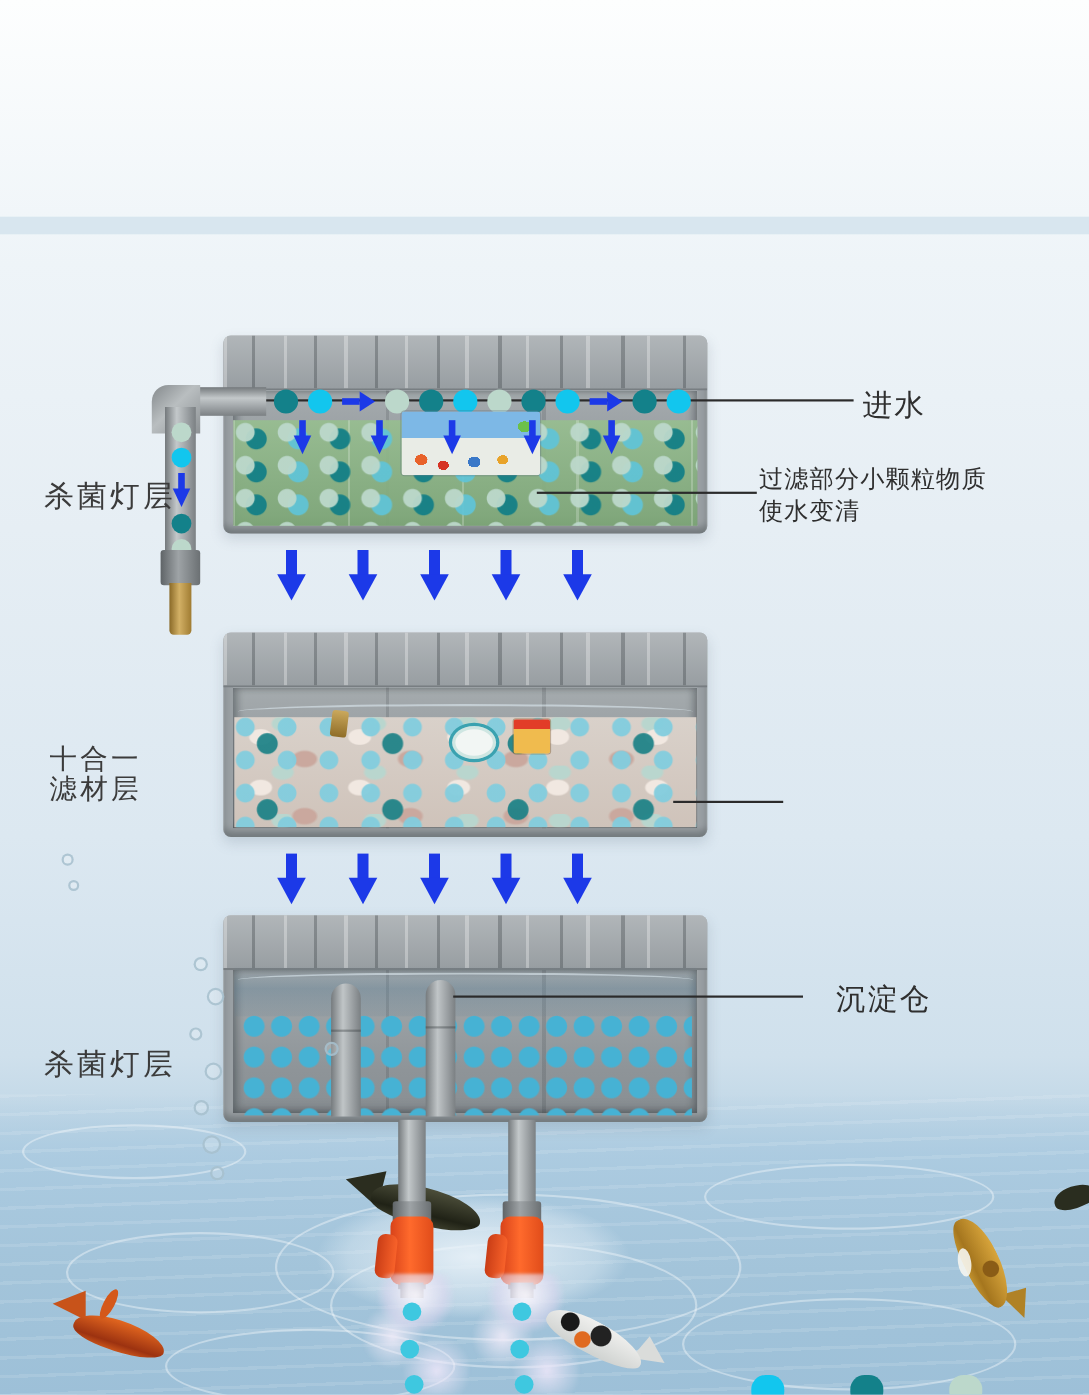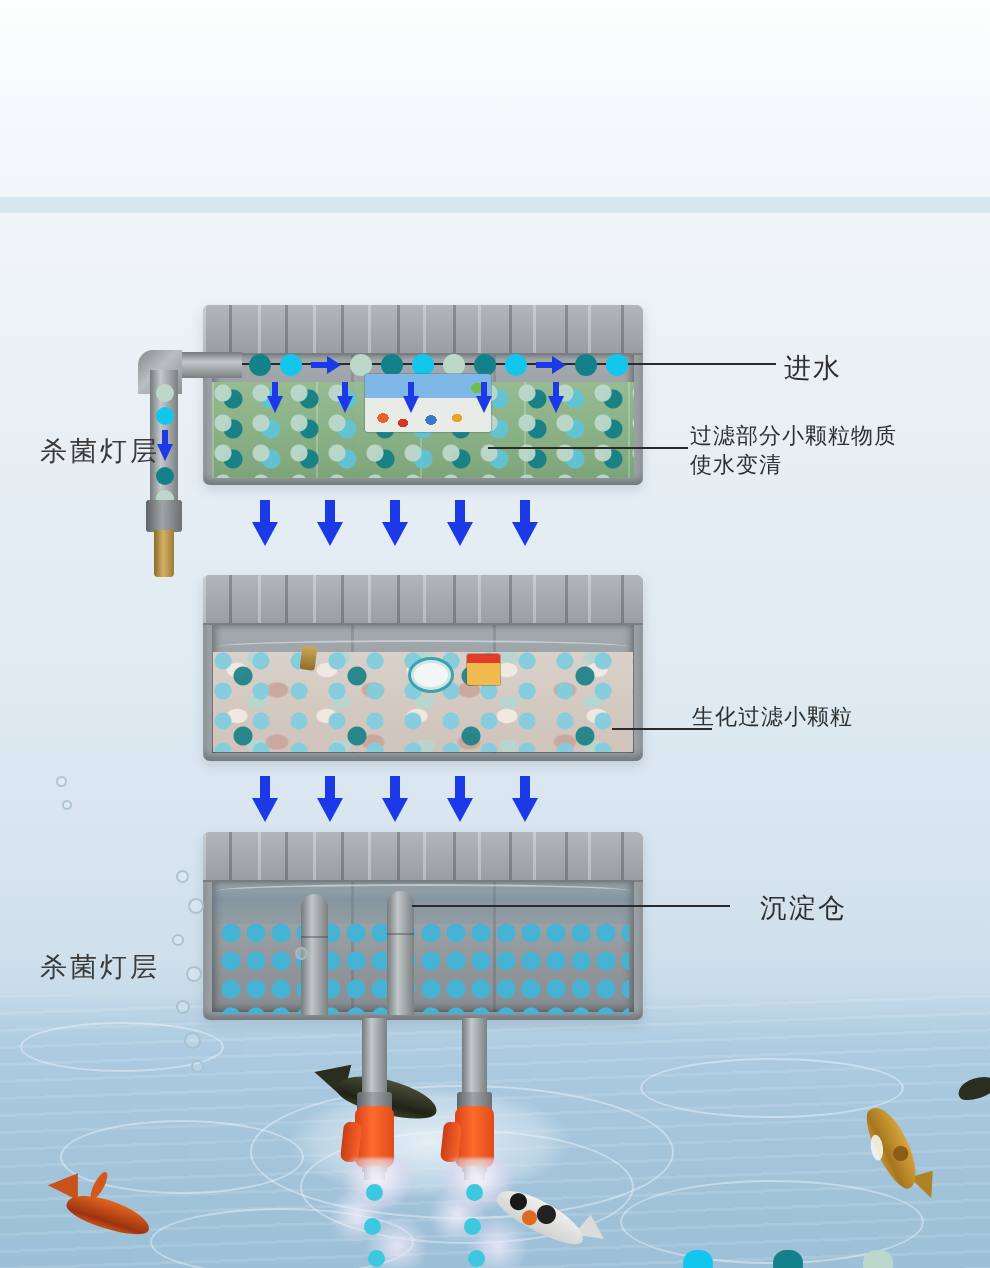--- a/index.html
+++ b/index.html
@@ -283,31 +283,34 @@
   <div class="fish fish-red">
     <span class="tail"></span>
     <span class="body"></span>
     <span class="fin"></span>
   </div>
   <div class="fish fish-edge">
     <span class="body"></span>
   </div>
 
   <div class="label" style="left:40px;top:433px;">杀菌灯层</div>
+  <div class="label" style="left:31px;top:677px;width:112px;text-align:center;line-height:27px;font-size:25px;">
+    <div>十合一</div>
+    <div>滤材层</div>
+  </div>
   <div class="label" style="left:40px;top:949px;">杀菌灯层</div>
 
   <div class="ann" style="left:784px;top:350px;">进水</div>
   <div class="leader" style="left:488px;top:447px;width:200px;"></div>
   <div class="ann-block" style="left:690px;top:421px;width:252px;">
     <div>过滤部分小颗粒物质</div>
     <div>使水变清</div>
   </div>
   <div class="leader" style="left:612px;top:728px;width:100px;"></div>
   <div class="ann-block" style="left:692px;top:702px;width:240px;">
-    <div>生化过滤小颗粒</div>
   </div>
   <div class="leader" style="left:412px;top:905px;width:318px;"></div>
   <div class="ann" style="left:760px;top:890px;">沉淀仓</div>
 
   <div id="bubbles">
       <div class="bubble" style="left:176px;top:870px;width:9px;height:9px;"></div>
       <div class="bubble" style="left:188px;top:898px;width:12px;height:12px;"></div>
       <div class="bubble" style="left:172px;top:934px;width:8px;height:8px;"></div>
       <div class="bubble" style="left:186px;top:966px;width:12px;height:12px;"></div>
       <div class="bubble" style="left:176px;top:1000px;width:10px;height:10px;"></div>

